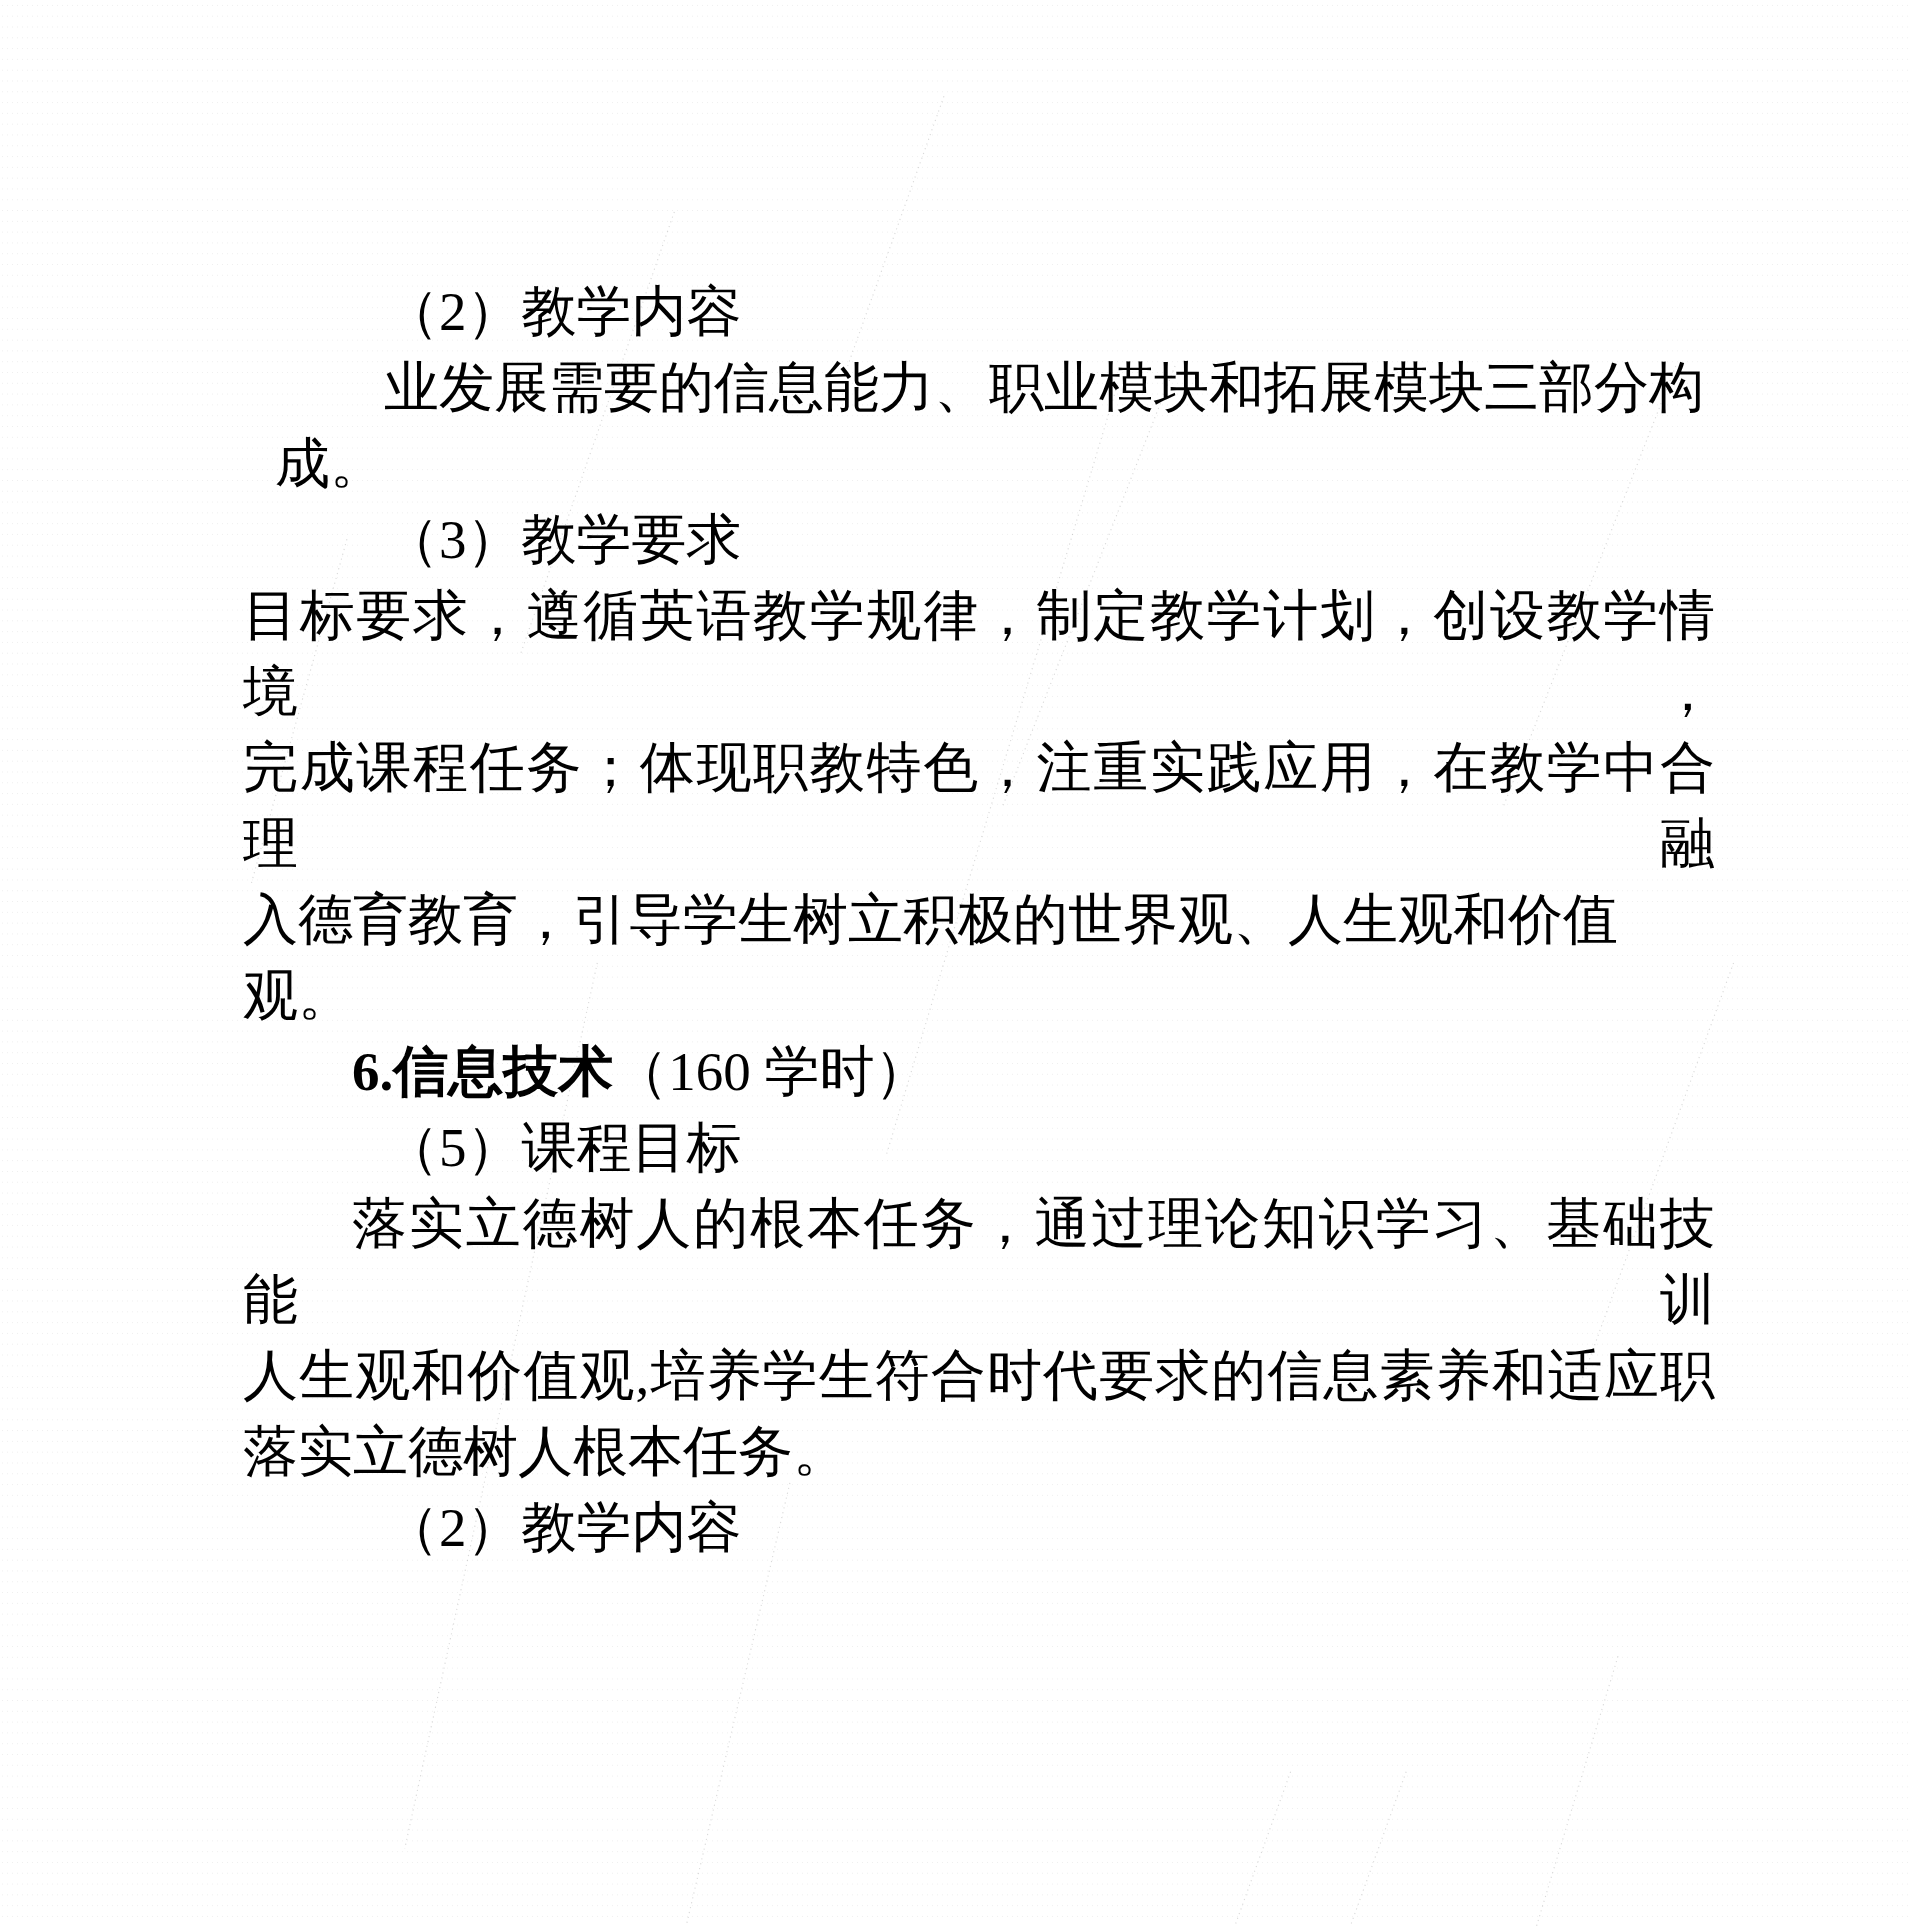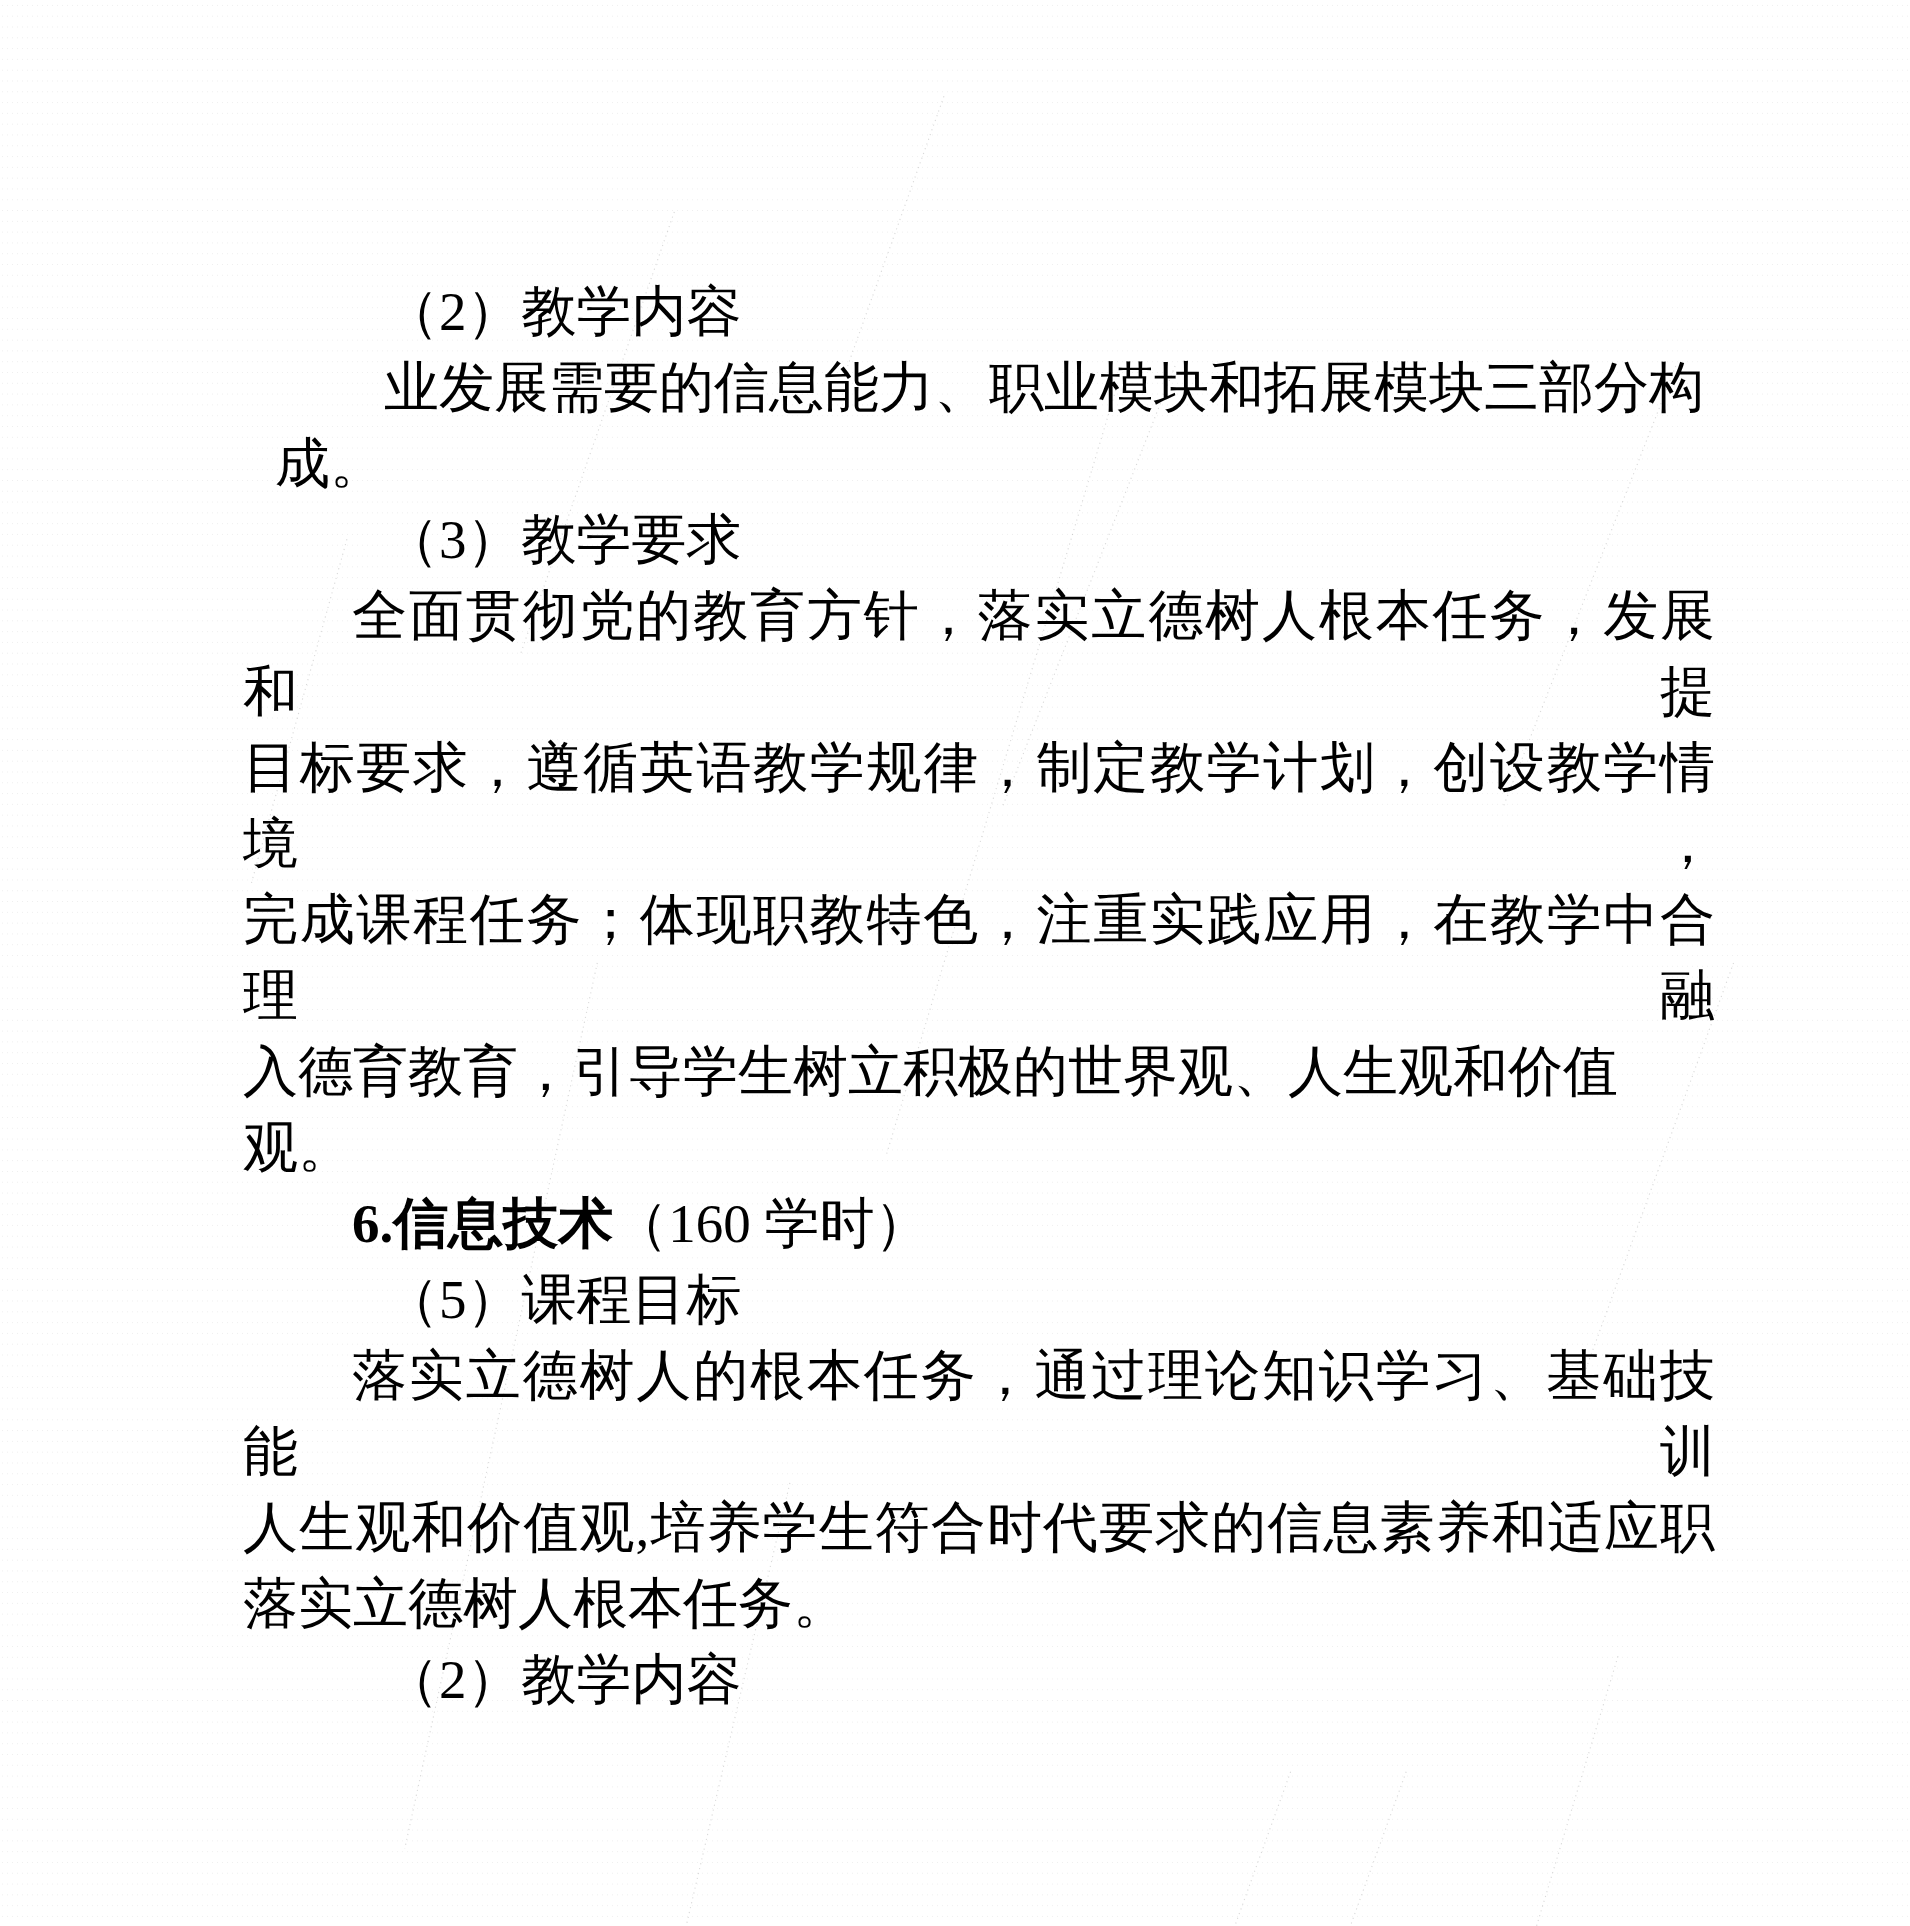--- a/index.html
+++ b/index.html
@@ -55,21 +55,20 @@
       <line x1="4500" y1="2500" x2="4100" y2="3600"></line>
       <line x1="2900" y1="1000" x2="2300" y2="3000"></line>
       <line x1="900" y1="1400" x2="650" y2="2300"></line>
     </g>
   </svg>
 
   <div class="text-col">
     <div class="line sub">（2）教学内容</div>
     <div class="line sub">业发展需要的信息能力、职业模块和拓展模块三部分构成。</div>
     <div class="line sub">（3）教学要求</div>
-    <div class="line first fill">全面贯彻党的教育方针，落实立德树人根本任务，发展和提</div>
     <div class="line fill">目标要求，遵循英语教学规律，制定教学计划，创设教学情境，</div>
     <div class="line fill">完成课程任务；体现职教特色，注重实践应用，在教学中合理融</div>
     <div class="line">入德育教育，引导学生树立积极的世界观、人生观和价值观。</div>
 
     <div class="line head">
       <span class="bold">6.信息技术</span><span>（160 学时）</span>
     </div>
 
     <div class="line sub">（5）课程目标</div>
     <div class="line first fill">落实立德树人的根本任务，通过理论知识学习、基础技能训</div>

